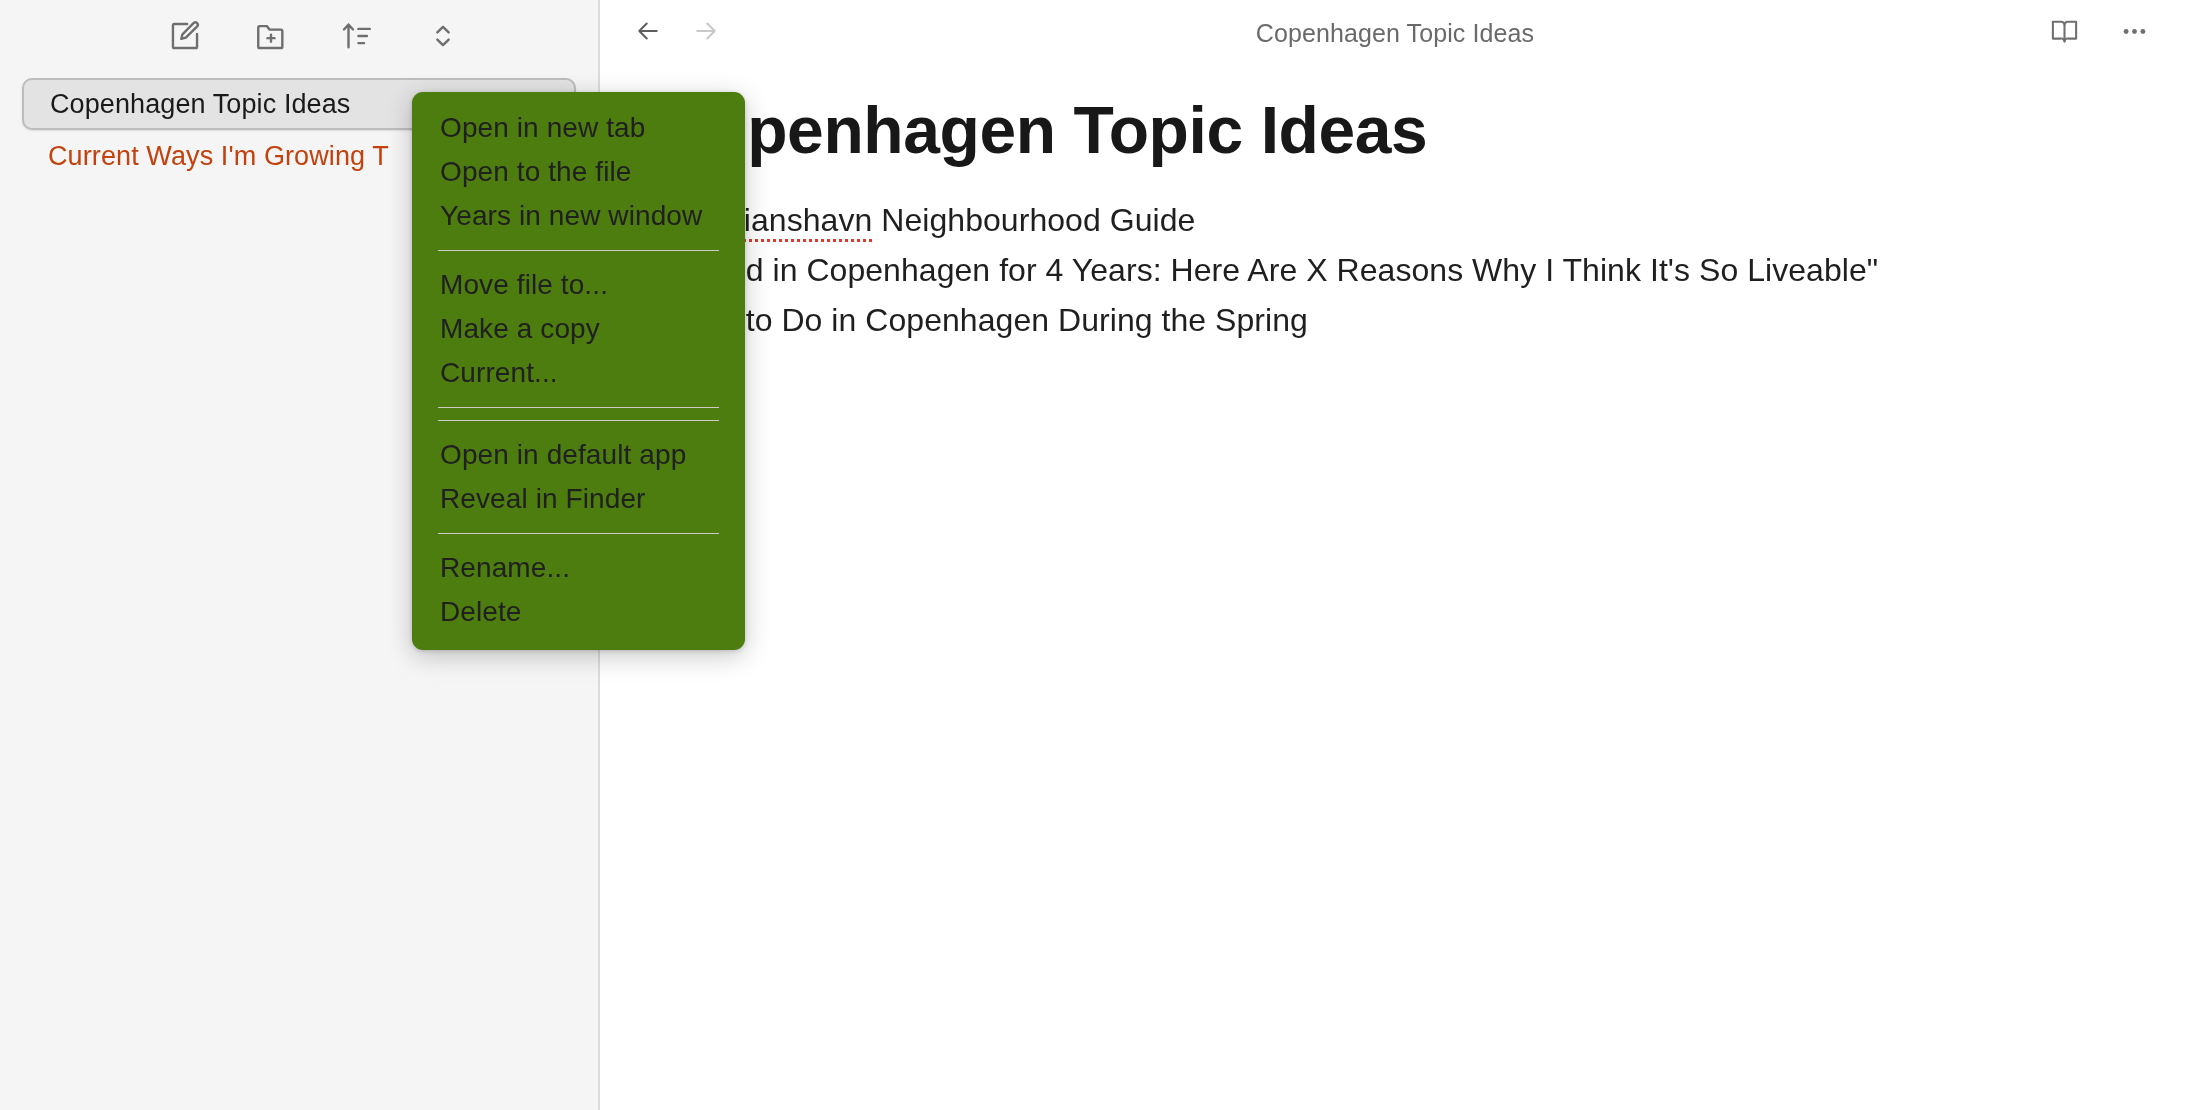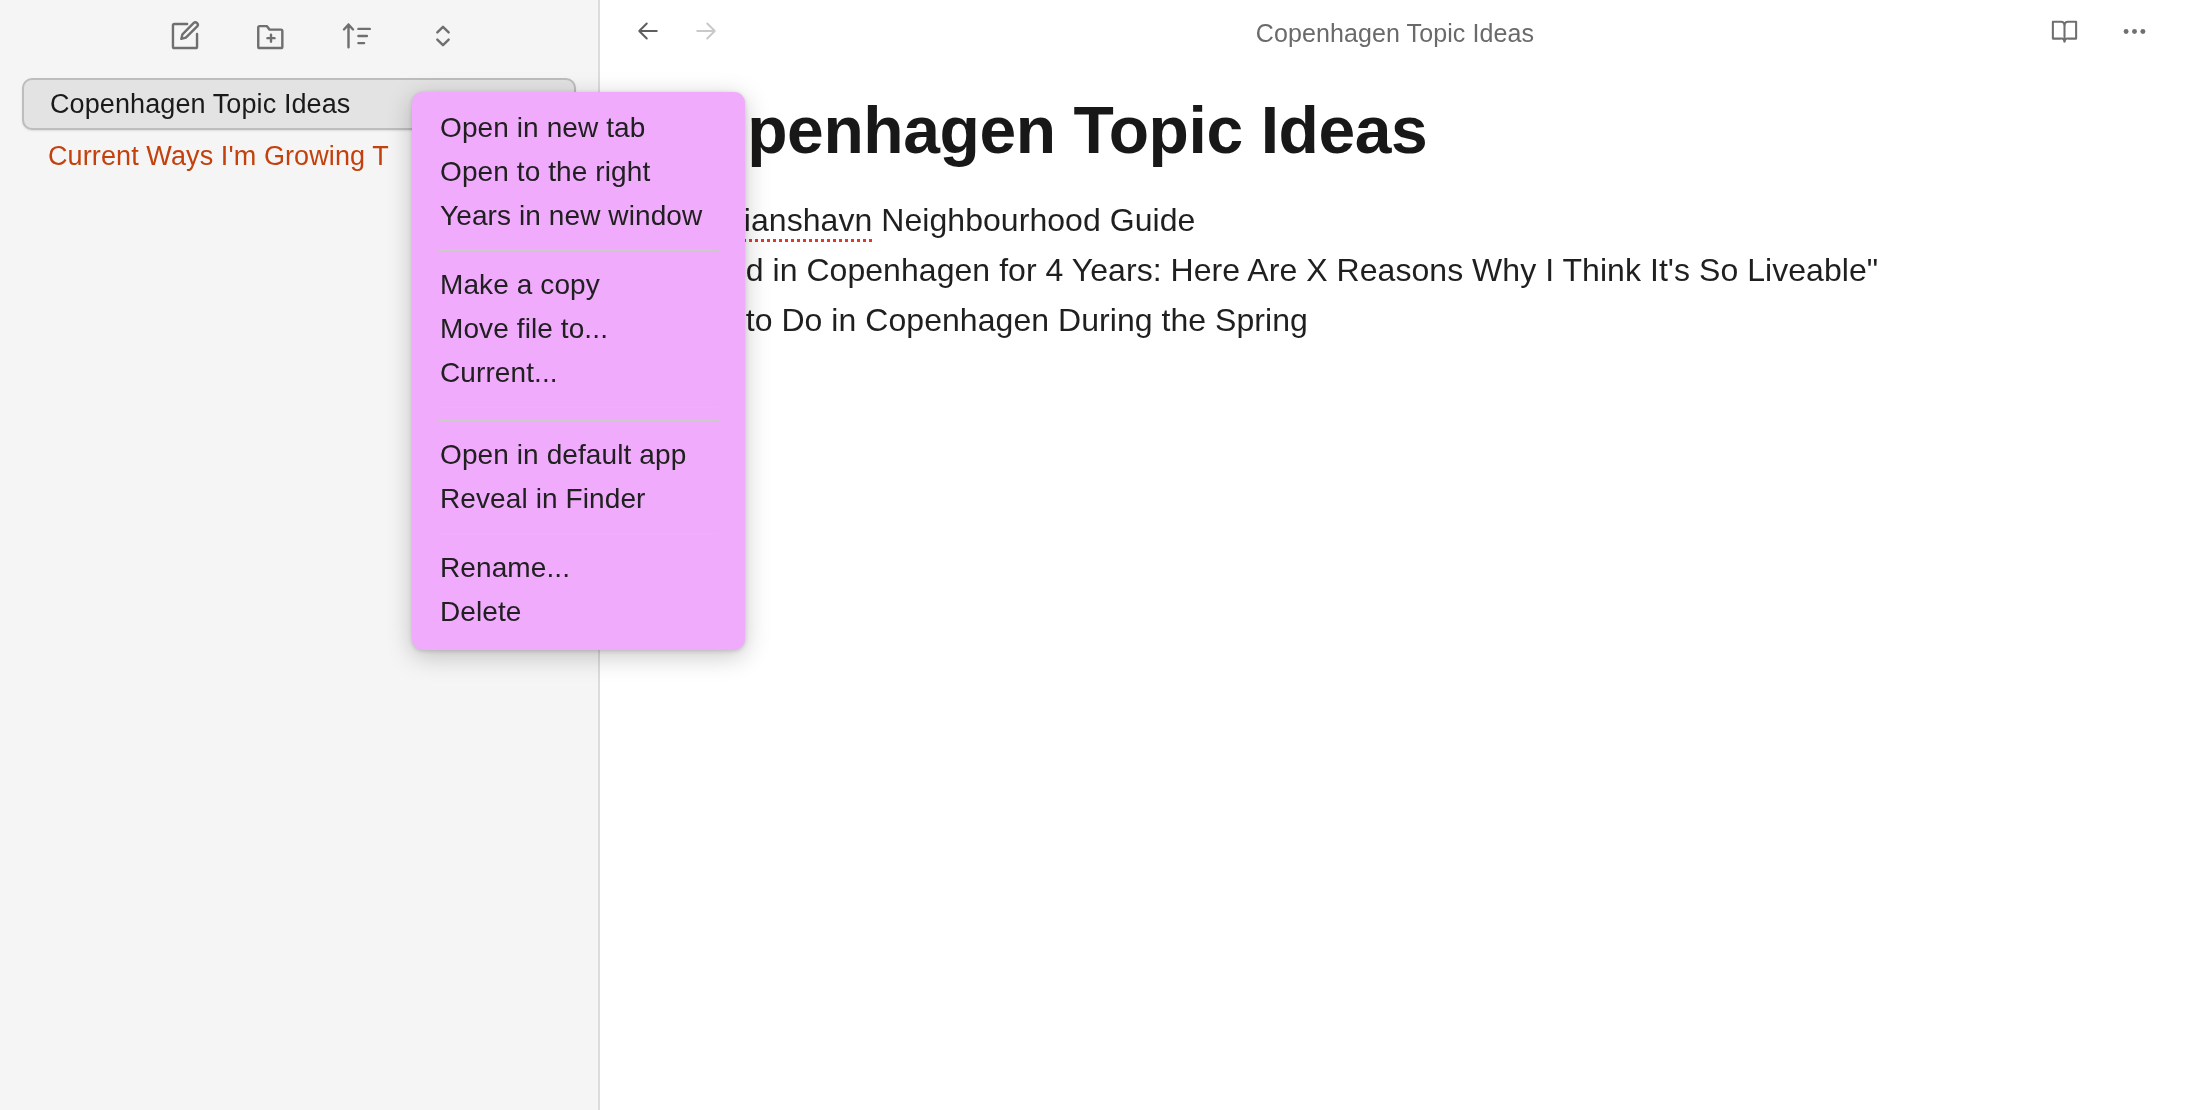--- a/index.html
+++ b/index.html
@@ -162,21 +162,21 @@
     border-bottom: 3px dotted #e0392c;
     padding-bottom: 1px;
   }
 
   
   .context-menu {
     position: absolute;
     left: 412px;
     top: 92px;
     width: 333px;
-    background: #f0abfc;
+    background: #4d7c0f;
     border-radius: 11px;
     box-shadow: 0 6px 26px rgba(0,0,0,0.22), 0 1px 4px rgba(0,0,0,0.16);
     padding: 14px 0 16px 0;
     z-index: 50;
     box-sizing: border-box;
   }
 
   .menu-item {
     height: 44px;
     display: flex;
@@ -308,27 +308,27 @@
       <div class="note-line">e Lived in Copenhagen for 4 Years: Here Are X Reasons Why I Think It's So Liveable"</div>
 
       <div class="note-line">hings to Do in Copenhagen During the Spring</div>
     </div>
 
   </div>
 
   <div class="context-menu">
 
     <div class="menu-item">Open in new tab</div>
-    <div class="menu-item">Open to the right</div>
+    <div class="menu-item">Open to the file</div>
     <div class="menu-item">Years in new window</div>
 
     <div class="menu-sep"></div>
 
+    <div class="menu-item">Move file to...</div>
     <div class="menu-item">Make a copy</div>
-    <div class="menu-item">Move file to...</div>
     <div class="menu-item">Current...</div>
 
     <div class="menu-sep"></div>
 
 
     <div class="menu-sep"></div>
 
     <div class="menu-item">Open in default app</div>
     <div class="menu-item">Reveal in Finder</div>
 

